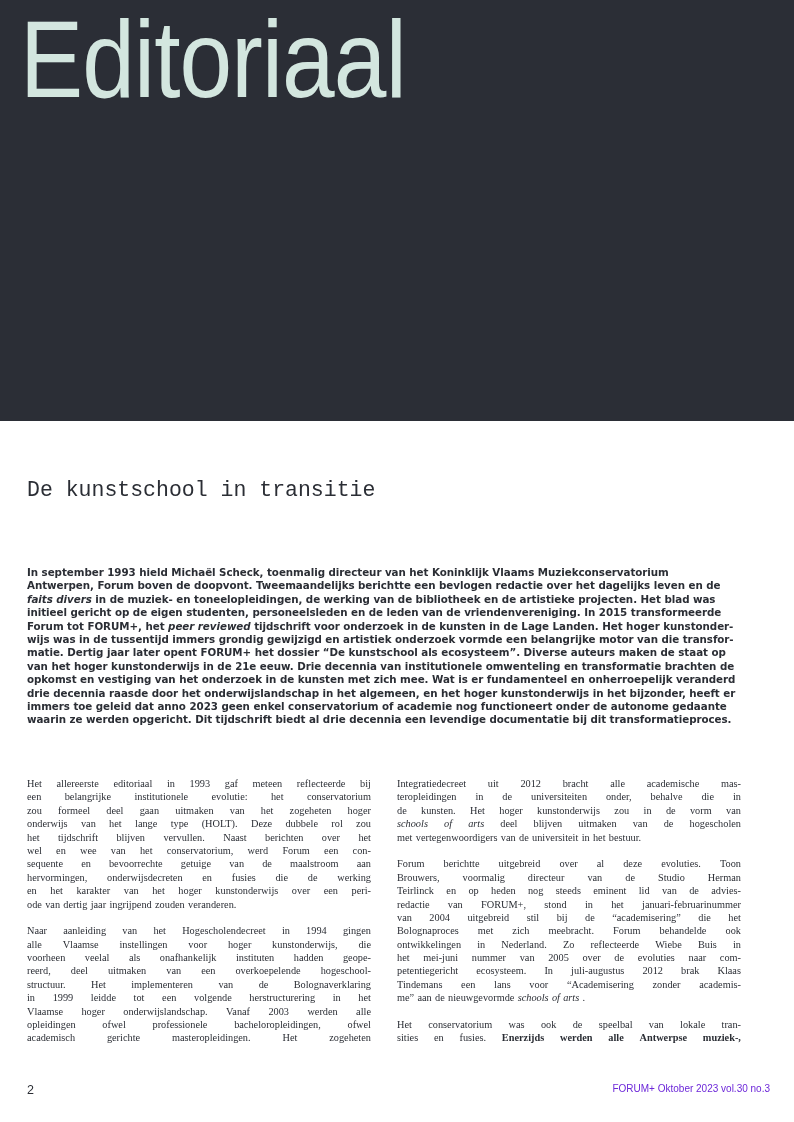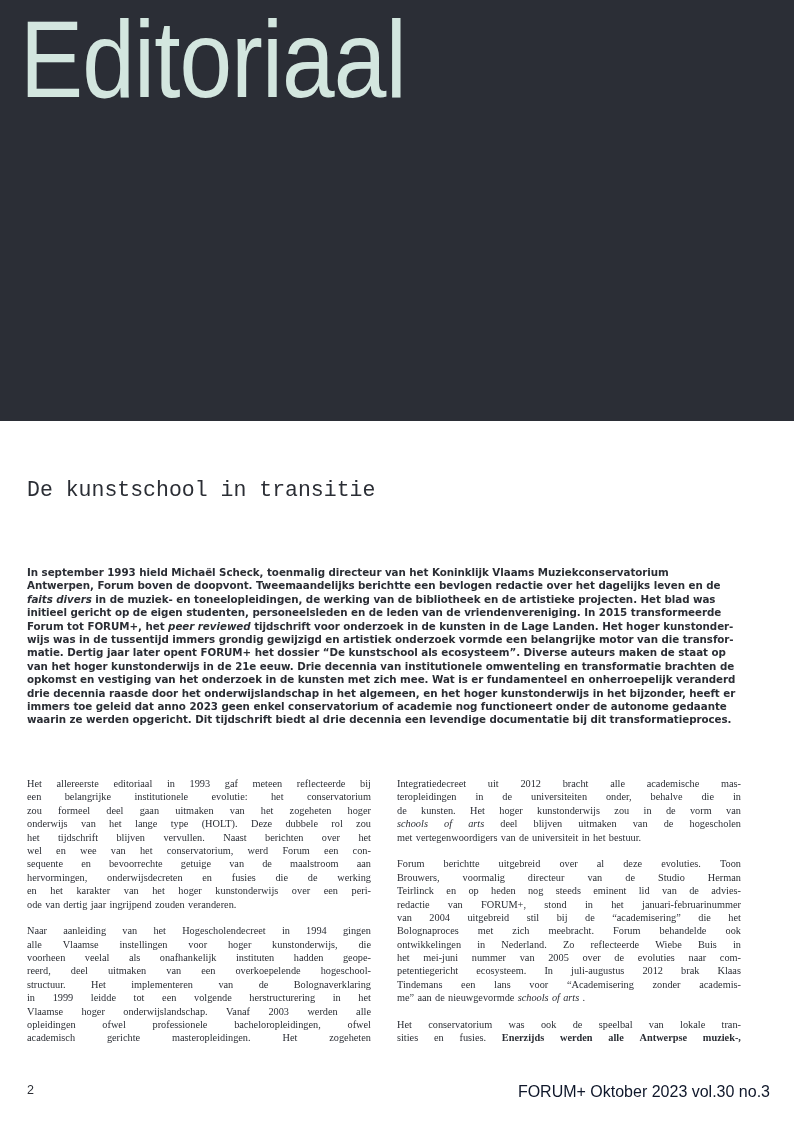--- a/index.html
+++ b/index.html
@@ -42,21 +42,21 @@
     .col .jl { display: flex; justify-content: space-between; white-space: nowrap; height: 13.4px; }
     .col .jl.last { justify-content: flex-start; gap: 3.3px; }
     em { font-style: italic; text-align: right; }
     .strong { font-weight: bold; }
     .footer-page {
       position: absolute; left: 27px; top: 1083px;
       font-family: "Liberation Sans", sans-serif; font-size: 12.5px; color: #2b2e35;
     }
     .footer-issue {
       position: absolute; right: 24px; top: 1083px;
-      font-family: "Liberation Sans", sans-serif; font-size: 16px; color: #0f172a;
+      font-family: "Liberation Sans", sans-serif; font-size: 10px; color: #6d28d9;
       white-space: nowrap;
     }
   </style>
 </head>
 <body>
 
 <div class="hero">
   <div class="hero-title">Editoriaal</div>
 </div>
 

